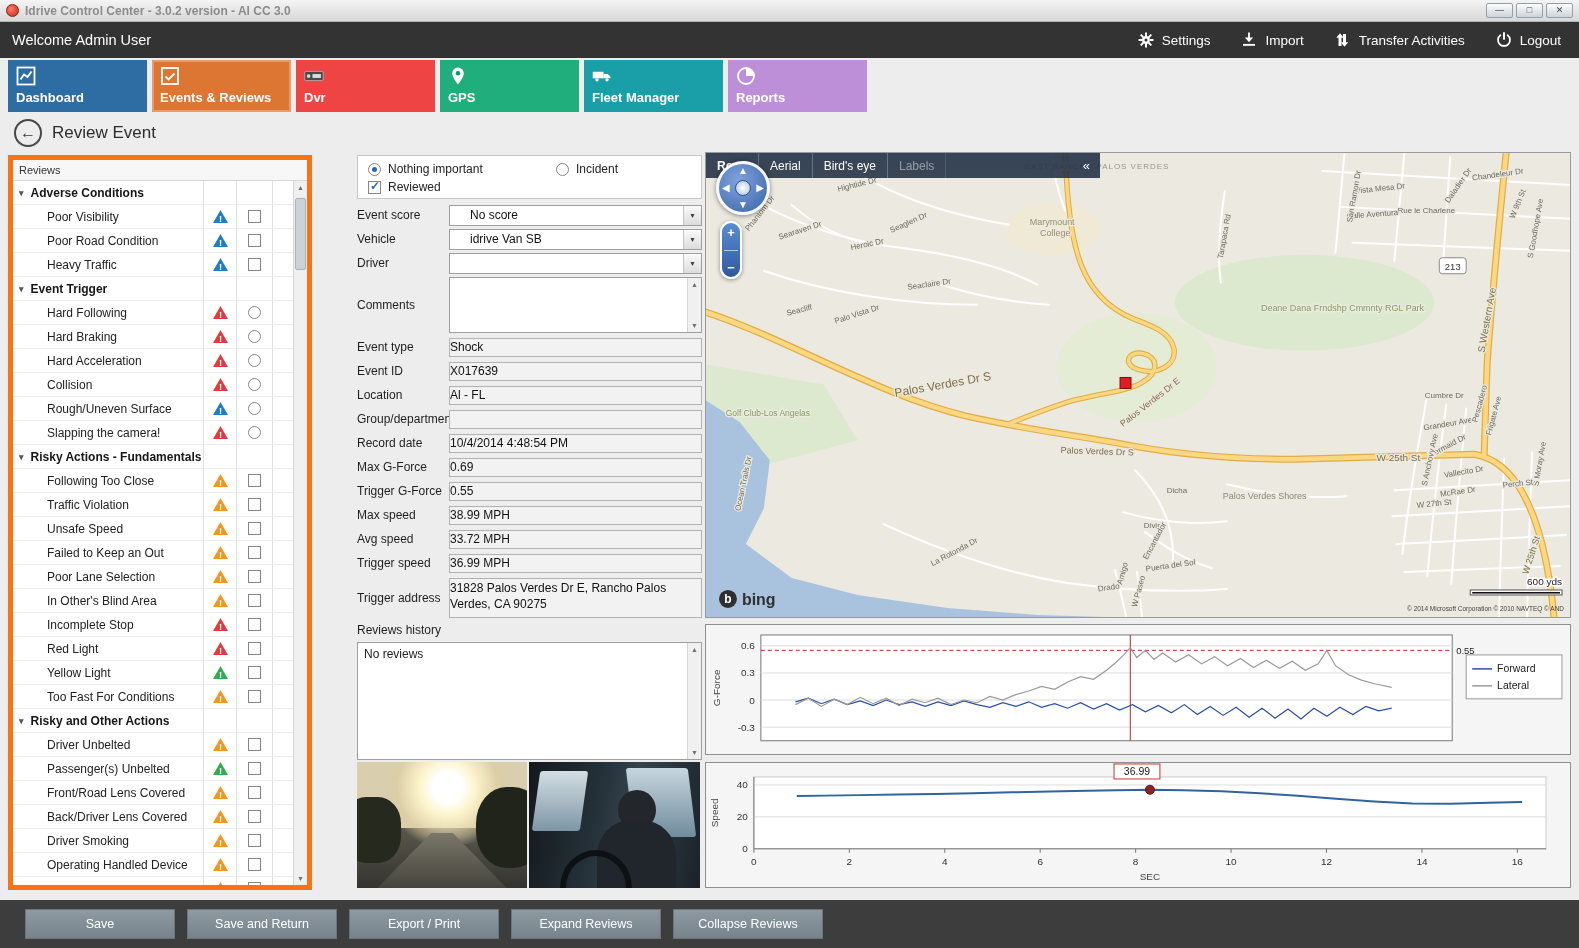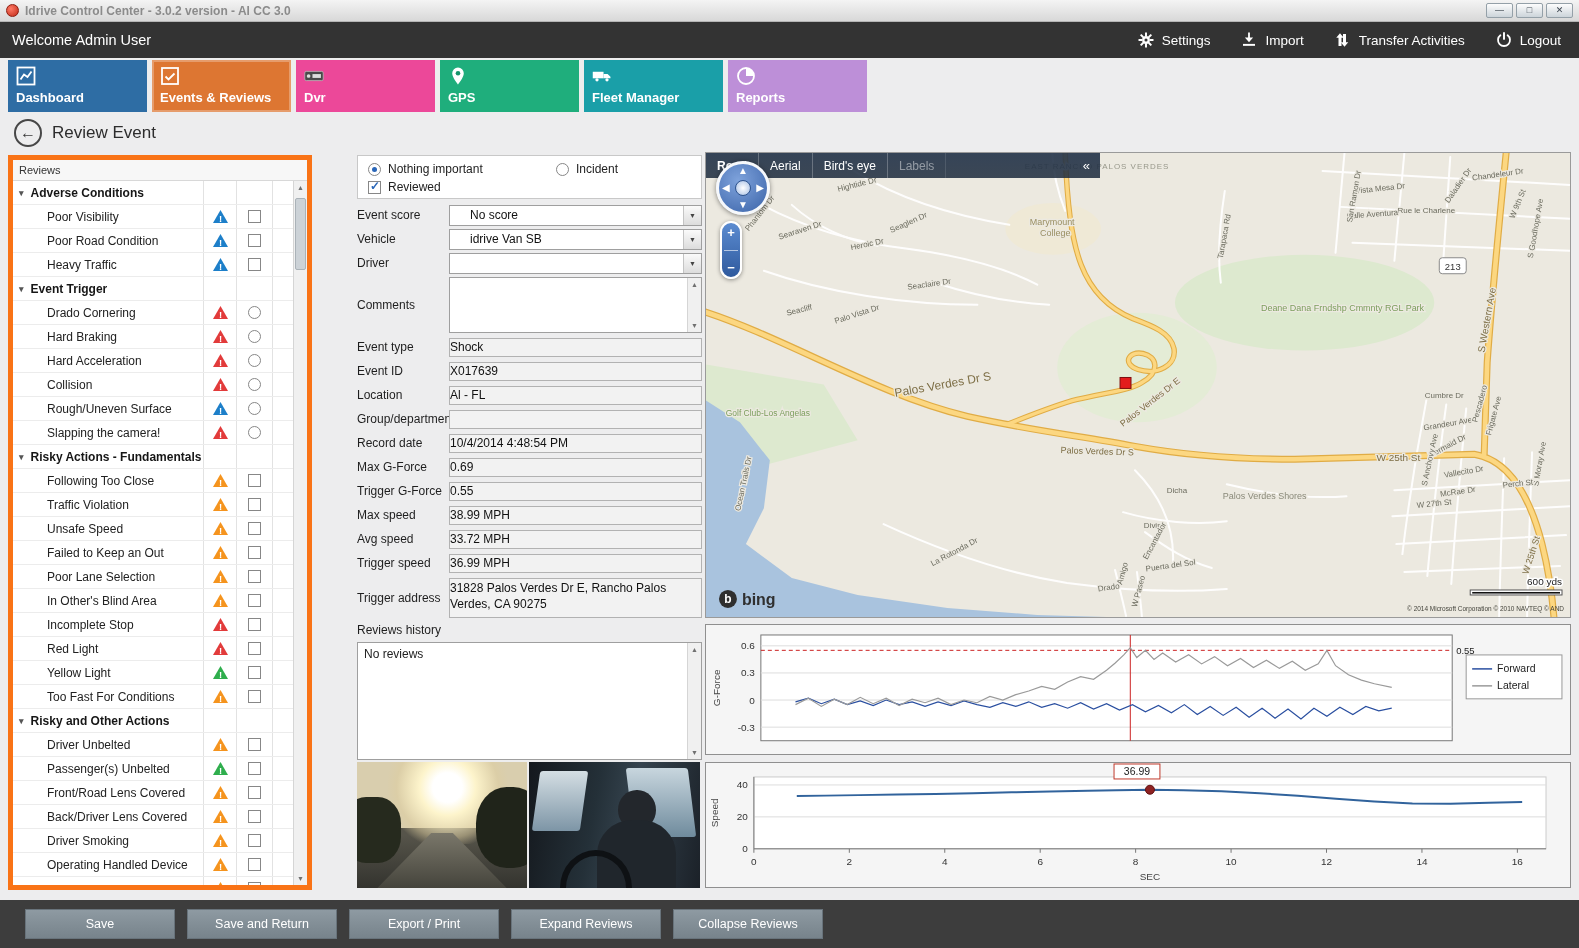--- a/index.html
+++ b/index.html
@@ -189,21 +189,21 @@
           </svg></span>
         <span class="tlabel">Dashboard</span>
       </div>
       <div class="tab active" style="background:#dd7632">
         <span class="ticon"><svg viewBox="0 0 20 20">
             <rect x="2" y="2" width="16" height="16" fill="none" stroke="#fff" stroke-width="1.8"></rect>
             <path d="M5.5 10.5l3 3 6-6" fill="none" stroke="#fff" stroke-width="1.8"></path>
           </svg></span>
         <span class="tlabel">Events &amp; Reviews</span>
       </div>
-      <div class="tab" style="background:#ec4899">
+      <div class="tab" style="background:#ef4444">
         <span class="ticon"><svg viewBox="0 0 26 14">
             <rect x="1" y="1" width="24" height="12" rx="2" fill="#4a4a4a" stroke="#bbb"></rect>
             <circle cx="6" cy="7" r="2.4" fill="#ddd"></circle>
             <rect x="11" y="4.5" width="11" height="5" fill="#ddd"></rect>
           </svg></span>
         <span class="tlabel">Dvr</span>
       </div>
       <div class="tab" style="background:#1fae7c">
         <span class="ticon"><svg viewBox="0 0 20 20">
             <path d="M10 1.5a5.8 5.8 0 0 1 5.8 5.8C15.8 11.6 10 18.5 10 18.5S4.2 11.6 4.2 7.3A5.8 5.8 0 0 1 10 1.5z" fill="#fff"></path>
@@ -295,21 +295,21 @@
           <span class="tlab">
             <span class="caret">▾</span>
             <span>Event Trigger</span>
           </span>
           <span class="tcell"></span>
           <span class="tcell2"></span>
           <span class="ttail"></span>
         </div>
         <div class="trow">
           <span class="tlab">
-            <span>Drado Cornering</span>
+            <span>Hard Following</span>
           </span>
           <span class="tcell">
             <span style="width:17px;height:15px;display:inline-block"><svg viewBox="0 0 18 16" width="17" height="15">
                 <path d="M9 1 L17 15 H1 Z" fill="#e23b3b"></path>
                 <text x="9" y="13.5" font-size="10" font-weight="bold" fill="#fff" text-anchor="middle">!</text>
               </svg></span>
           </span>
           <span class="tcell2">
             <span class="radio"></span>
           </span>

